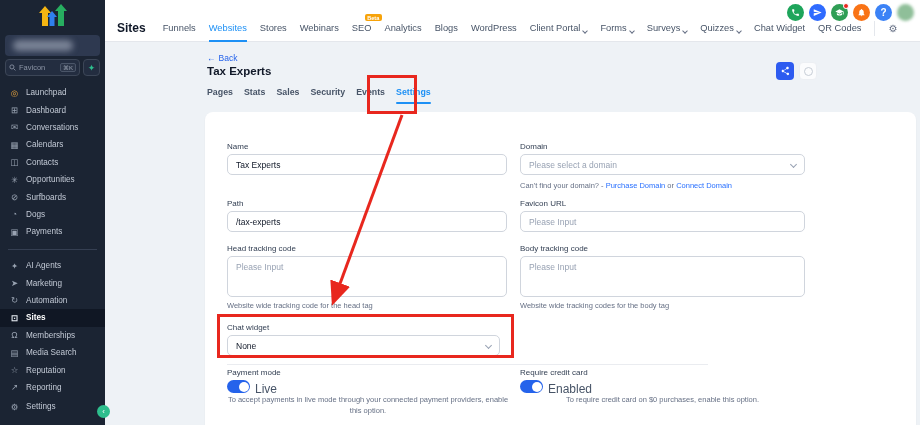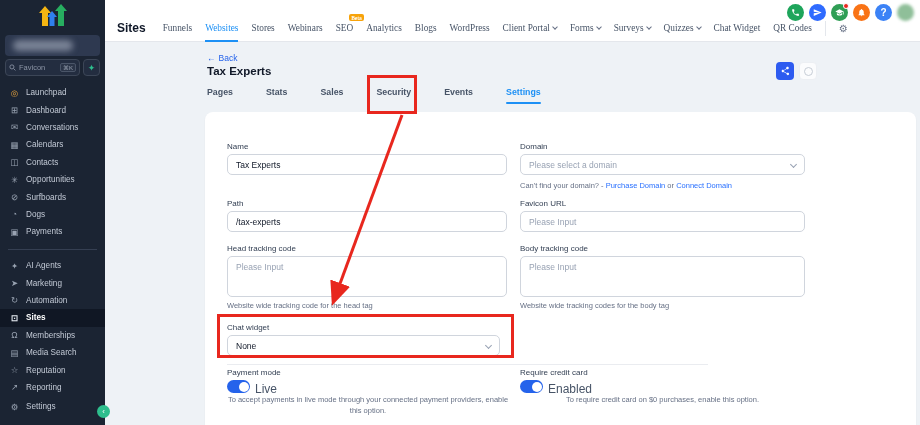--- a/index.html
+++ b/index.html
@@ -25,21 +25,21 @@
   .side-item.active .si-icon { color:#e3e8ef; }
   #side-list-1 .side-item:first-child .si-icon { color:#e8a33d; }
   .side-divider { position:absolute; left:8px; top:249px; width:89px; height:1px; background:#353f52; }
   #side-settings { position:absolute; left:0; top:398px; width:105px; }
   #collapse-btn { position:absolute; left:97px; top:405px; width:13px; height:13px; border-radius:50%; background:#2dbe8d; color:#fff; font-size:8px; display:flex; align-items:center; justify-content:center; z-index:6; }
 
   
   #topnav { position:absolute; left:105px; top:0; width:815px; height:42px; background:#ffffff; border-bottom:1px solid #e4e7ec; z-index:4; }
   #nav-row { position:absolute; left:12px; top:18px; height:20px; display:flex; align-items:center; gap:13px; }
   #nav-title { font-size:12px; font-weight:bold; color:#101828; margin-right:4px; }
-  .nav-link { position:relative; font-size:9.3px; color:#475467; white-space:nowrap; display:flex; align-items:center; gap:3px; cursor:pointer;font-family:Liberation Serif, serif; }
+  .nav-link { position:relative; font-size:9.3px; color:#475467; white-space:nowrap; display:flex; align-items:flex-end; gap:3px; cursor:pointer; }
   .nav-link.active { color:#1d90f5; }
   .nav-link.active::after { content:""; position:absolute; left:0; right:0; bottom:-9px; height:2px; background:#1d90f5; }
   .nav-badge { position:absolute; top:-9px; left:13px; background:#f7a30a; color:#fff; font-size:5.5px; padding:0.5px 2.5px; border-radius:2px; font-weight:bold; }
   .chev { width:4px; height:4px; border-right:1px solid #667085; border-bottom:1px solid #667085; transform:rotate(45deg); margin-top:-2px; }
   #nav-sep { width:1px; height:15px; background:#e4e7ec; }
   #nav-gear { font-size:10px; color:#667085; }
   #quick-icons { position:absolute; right:6px; top:4px; display:flex; gap:5px; }
   .qi { position:relative; width:17px; height:17px; border-radius:50%; display:flex; align-items:center; justify-content:center; color:#fff; }
   .qi svg { width:9px; height:9px; fill:#fff; }
   .qi.phone { background:#1ea55b; }
@@ -51,21 +51,21 @@
   .qi.avatar { background:#8fbf99; filter:blur(1.5px); }
 
   
   #content { position:absolute; left:105px; top:42px; width:815px; height:383px; background:#eef2f6; }
   #back-link { position:absolute; left:102px; top:11px; font-size:8.5px; color:#2563eb; display:flex; gap:3px; cursor:pointer; }
   #page-title { position:absolute; left:102px; top:23px; font-size:11.5px; font-weight:bold; color:#101828; }
   #share-btn { position:absolute; left:671px; top:20px; width:18px; height:18px; background:#2d5bf0; border-radius:4px; display:flex; align-items:center; justify-content:center; }
   #share-btn svg { width:10px; height:10px; fill:#fff; }
   #header-help-btn { position:absolute; left:694px; top:20px; width:18px; height:18px; background:#fbfcfd; border:1px solid #eceff3; border-radius:4px; display:flex; align-items:center; justify-content:center; }
   #header-help-btn .ring { width:9px; height:9px; border:1px solid #c6cdd6; border-radius:50%; }
-  #tabs-row { position:absolute; left:102px; top:45px; display:flex; gap:33px; }
+  #tabs-row { position:absolute; left:102px; top:45px; display:flex; gap:11px; }
   .tab { position:relative; font-size:8.8px; font-weight:bold; color:#475467; padding-bottom:7px; cursor:pointer; }
   .tab.active { color:#1d90f5; }
   .tab.active::after { content:""; position:absolute; left:0; right:0; bottom:0; height:2px; background:#1d90f5; border-radius:1px; }
 
   
   #card { position:absolute; left:100px; top:70px; right:4px; height:400px; background:#ffffff; border-radius:8px 8px 0 0; box-shadow:0 1px 2px rgba(16,24,40,.05); }
   .f-label { position:absolute; font-size:8px; color:#344054; }
   .f-input { position:absolute; height:21px; border:1px solid #d0d5dd; border-radius:5px; background:#fff; font-size:8.5px; color:#101828; padding:0 8px; font-family:"Liberation Sans", sans-serif; width:280px; }
   .f-input::placeholder, .f-area::placeholder { color:#98a2b3; }
   .f-select { position:absolute; height:21px; border:1px solid #d0d5dd; border-radius:5px; background:#fff; font-size:8.5px; color:#101828; padding:0 8px; display:flex; align-items:center; cursor:pointer; }

